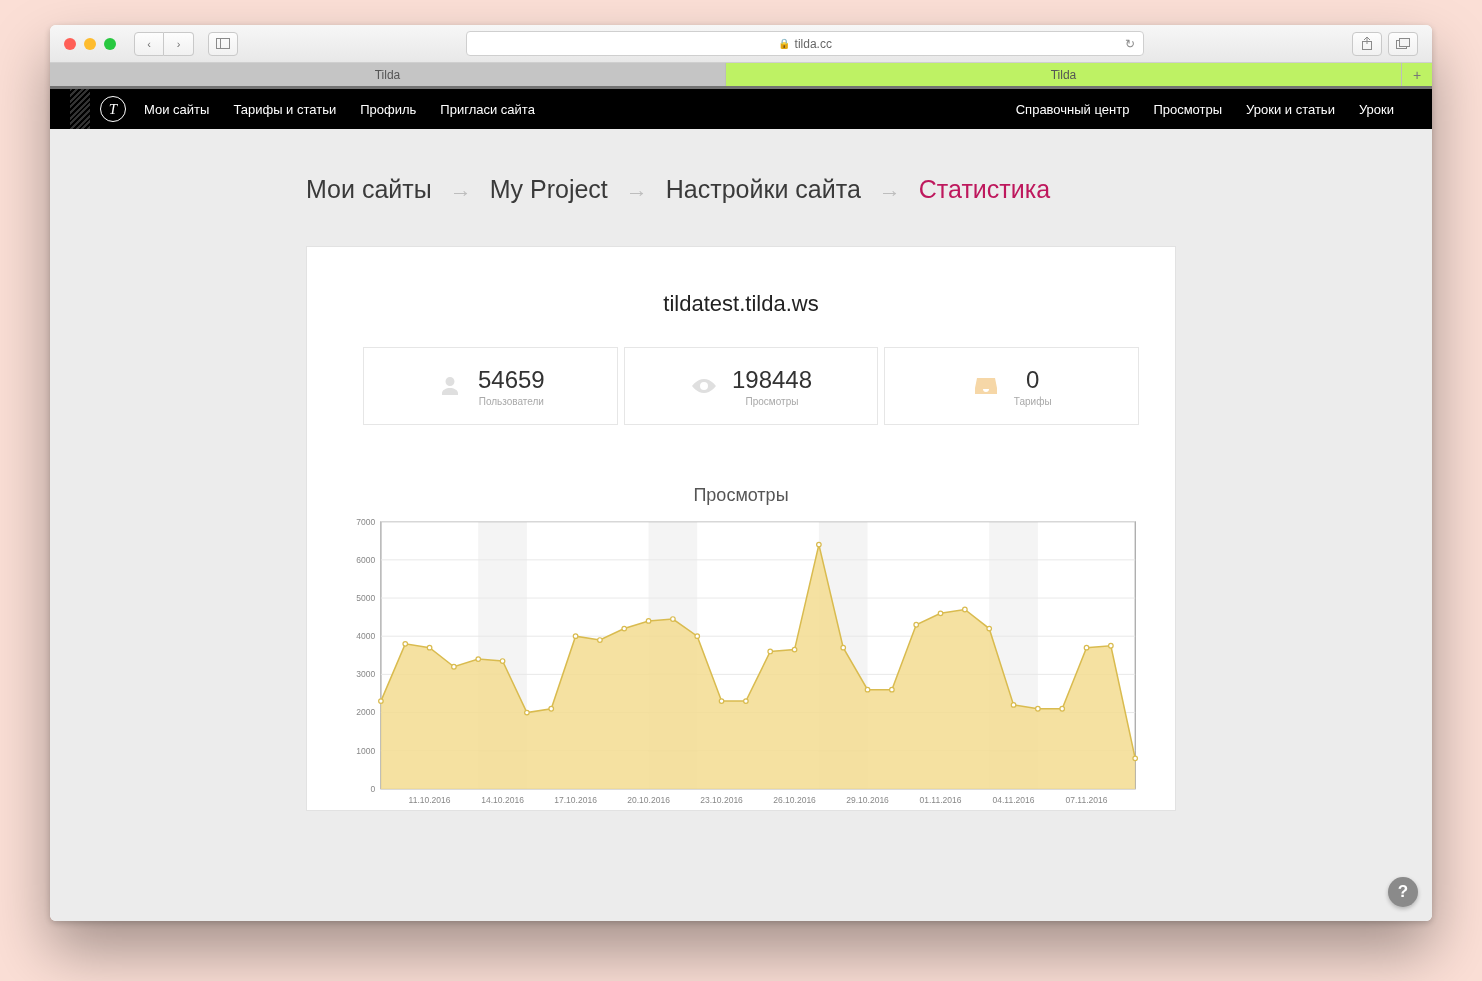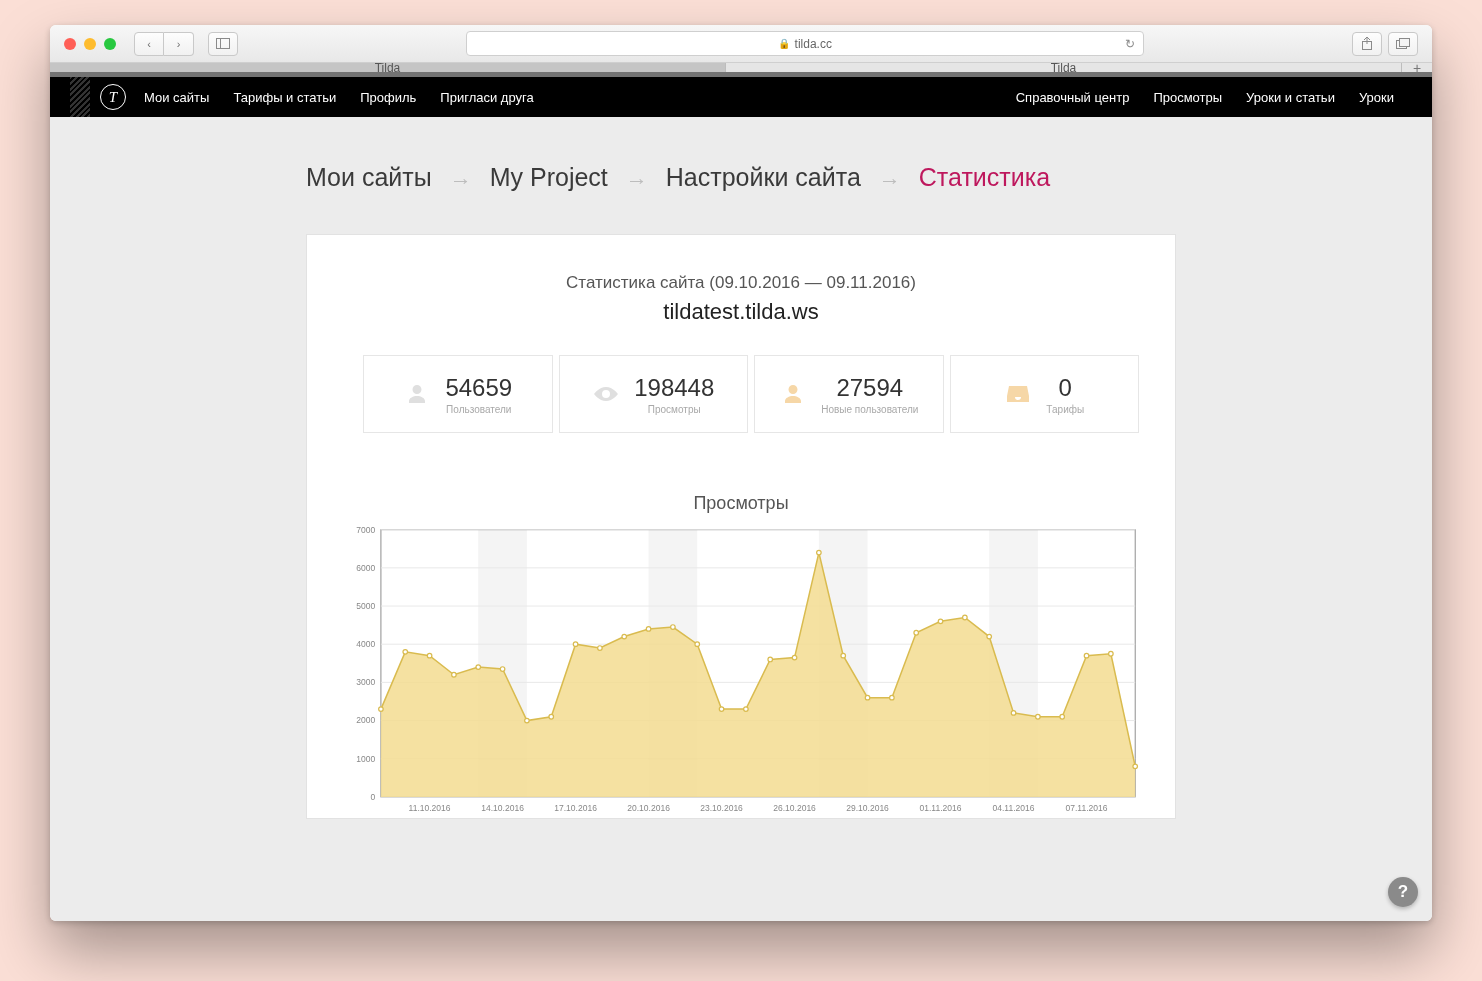--- a/index.html
+++ b/index.html
@@ -64,21 +64,21 @@
     justify-content: center;
     font-size: 12px;
     color: #666;
     position: relative;
   }
   .addr .lock { font-size: 10px; margin-right: 4px; color: #7a7a7a; }
   .addr .reload { position: absolute; right: 8px; color: #8a8a8a; font-size: 12px; }
   .tb-right { display: flex; gap: 6px; }
   .tb-right .tb-btn { border-radius: 4px; border-left: 1px solid #c9c9c9; }
 
-  .tabbar { display: flex; height: 14px; border-bottom: 5px solid #737373; background: #e5e5e5; }
+  .tabbar { display: flex; height: 26px; border-bottom: 3px solid #737373; background: #bef264; }
   .tab {
     flex: 1;
     display: flex; align-items: center; justify-content: center;
     font-size: 12px; color: #555;
     border-right: 1px solid #bdbdbd;
   }
   .tab.active { background: #c5c5c5; }
   .newtab {
     width: 30px; display: flex; align-items: center; justify-content: center;
     color: #777; font-size: 14px;
@@ -220,21 +220,21 @@
 
   <div class="appnav">
     <div class="logo-wrap">
       <div class="pattern"></div>
       <div class="logo">T</div>
     </div>
     <div class="nav-left" id="nav-left">
         <span class="nav-item">Мои сайты</span>
         <span class="nav-item">Тарифы и статьи</span>
         <span class="nav-item">Профиль</span>
-        <span class="nav-item">Пригласи друга</span>
+        <span class="nav-item">Пригласи сайта</span>
       </div>
     <div class="nav-spacer"></div>
     <div class="nav-right" id="nav-right">
         <span class="nav-item">Справочный центр</span>
         <span class="nav-item">Просмотры</span>
         <span class="nav-item">Уроки и статьи</span>
         <span class="nav-item">Уроки</span>
       </div>
   </div>
 
@@ -245,21 +245,20 @@
           <span class="crumb">Мои сайты</span>
           <span class="arrow">→</span>
           <span class="crumb">My Project</span>
           <span class="arrow">→</span>
           <span class="crumb">Настройки сайта</span>
           <span class="arrow">→</span>
           <span class="crumb current">Статистика</span>
         </div>
 
       <div class="panel">
-        <div class="panel-title">Статистика сайта (09.10.2016 — 09.11.2016)</div>
         <div class="panel-domain">tildatest.tilda.ws</div>
 
         <div class="stat-row" id="stat-row">
             <div class="stat-card">
               <div class="stat-icon">
                 <svg width="24" height="24" viewBox="0 0 24 24" fill="currentColor">
                   <path d="M12 12c2.5 0 4.5-2 4.5-4.5S14.5 3 12 3 7.5 5 7.5 7.5 9.5 12 12 12zm0 2c-3.7 0-8 2-8 5v2h16v-2c0-3-4.3-5-8-5z"></path>
                 </svg>
               </div>
               <div class="stat-text">
@@ -269,31 +268,20 @@
             </div>
             <div class="stat-card">
               <div class="stat-icon">
                 <svg width="26" height="20" viewBox="0 0 26 20" fill="currentColor">
                   <path d="M13 3C6 3 1 10 1 10s5 7 12 7 12-7 12-7-5-7-12-7zm0 11a4 4 0 110-8 4 4 0 010 8z"></path>
                 </svg>
               </div>
               <div class="stat-text">
                 <div class="stat-value">198448</div>
                 <div class="stat-label">Просмотры</div>
-              </div>
-            </div>
-            <div class="stat-card">
-              <div class="stat-icon accent">
-                <svg width="24" height="24" viewBox="0 0 24 24" fill="currentColor">
-                  <path d="M12 12c2.5 0 4.5-2 4.5-4.5S14.5 3 12 3 7.5 5 7.5 7.5 9.5 12 12 12zm0 2c-3.7 0-8 2-8 5v2h16v-2c0-3-4.3-5-8-5z"></path>
-                </svg>
-              </div>
-              <div class="stat-text">
-                <div class="stat-value">27594</div>
-                <div class="stat-label">Новые пользователи</div>
               </div>
             </div>
             <div class="stat-card">
               <div class="stat-icon accent">
                 <svg width="24" height="22" viewBox="0 0 24 22" fill="currentColor">
                   <path d="M3 3h18l2 10v6H1v-6L3 3zm-1 11h7a3 3 0 006 0h7"></path>
                   <path fill="#fff" d="M2 14h7a3 3 0 006 0h7v5H2z" opacity="0"></path>
                 </svg>
               </div>
               <div class="stat-text">

